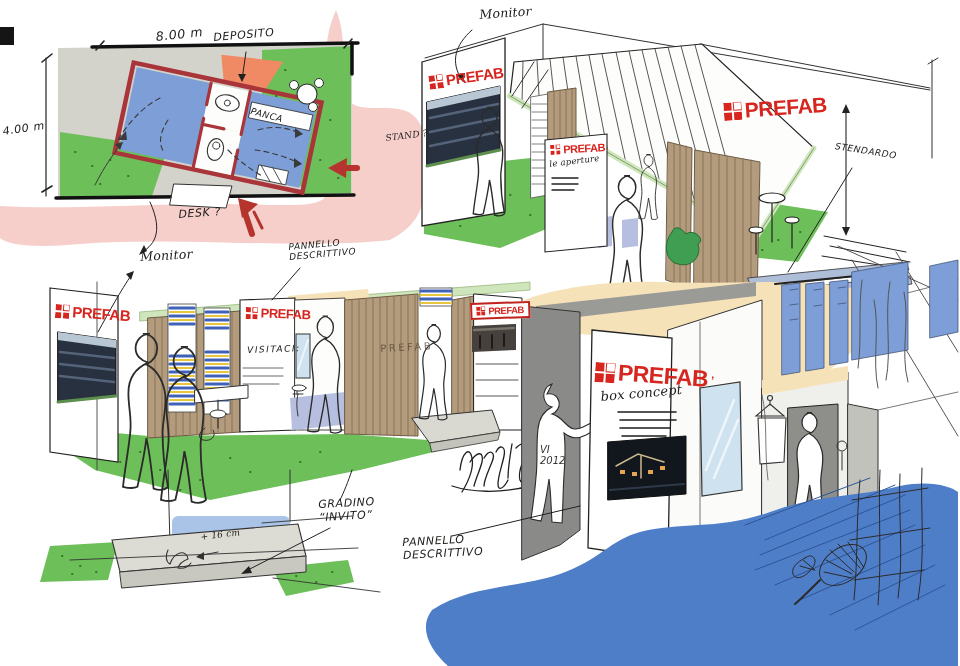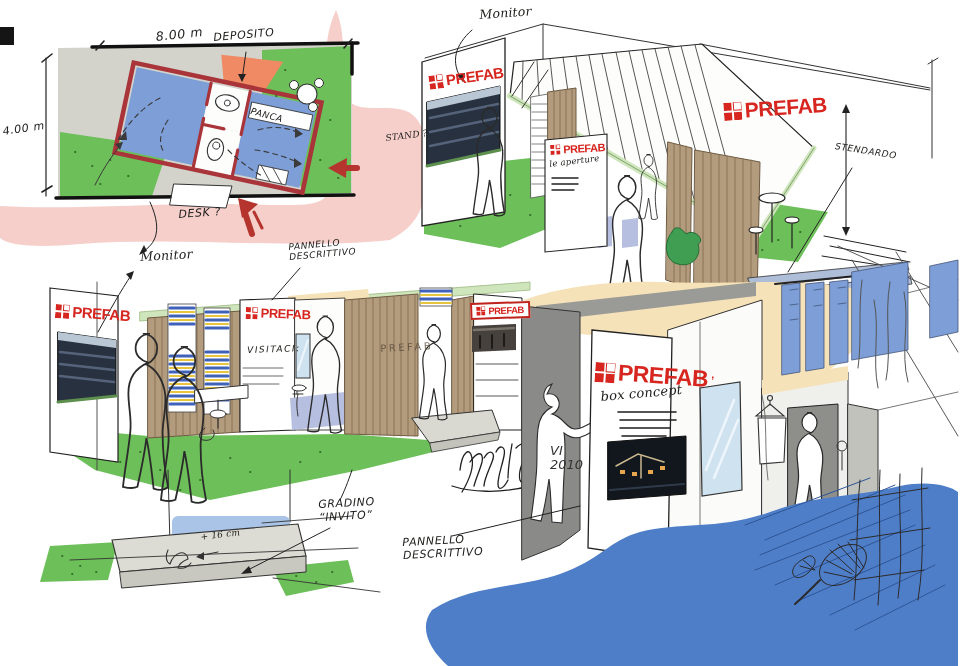--- a/index.html
+++ b/index.html
@@ -10,21 +10,21 @@
        font-size:11px;line-height:1.15;white-space:nowrap;transform-origin:left top;}
   .lbl.small{font-size:9px;}
   .lbl.big{font-size:12.5px;}
   .lbl.script{font-family:"DejaVu Serif",serif;font-style:italic;letter-spacing:.2px;}
   .scratch{color:#5a4c3c;font-style:normal;letter-spacing:2.5px;font-size:10px;opacity:.8;}
   .logo{position:absolute;display:flex;align-items:center;gap:3px;transform-origin:left top;}
   .logo .logo-text{font-family:"Liberation Sans",sans-serif;font-weight:bold;
        color:#d6261f;letter-spacing:-.5px;}
   .logo sup{font-family:"Liberation Sans",sans-serif;color:#d6261f;font-weight:bold;}
   .logo--boxed{border:2px solid #c0231d;background:#fff;padding:1px 4px;}
-  .sig{font-size:13px;font-style:italic;color:#333;line-height:1.1;margin-left:10px;}
+  .sig{font-size:10px;font-style:italic;color:#333;line-height:1.1;}
 </style>
 </head>
 <body>
 
 <div class="canvas">
 <svg class="art" width="960" height="666" viewBox="0 0 960 666">
 <defs>
   <path id="figStand" d="M0,-34 c-5,0 -8,4 -8,8 c0,4 3,7 7,8 c-7,3 -11,9 -11,17 c0,8 2,14 1,22 c-1,10 -3,20 -4,30 c4,1 6,1 8,0 c2,-9 4,-18 5,-27 c2,9 3,19 4,28 c3,1 6,1 8,-1 c-2,-10 -3,-20 -3,-30 c0,-8 3,-16 1,-24 c-2,-8 -6,-12 -10,-14 c4,-2 6,-5 6,-9 c0,-4 -3,-8 -8,-8 z"></path>
 </defs>
 
@@ -356,21 +356,21 @@
 </div>
 <div class="lbl small script" style="left:200px;top:532px;transform:rotate(-7deg);">+ 16 cm</div>
 
 <div class="lbl script" style="left:600px;top:390px;transform:rotate(-5deg);font-size:13px;">box concept</div>
 <div class="lbl" style="left:402px;top:537px;transform:rotate(-3deg);">
   <div>PANNELLO</div>
   <div>DESCRITTIVO</div>
 </div>
 <div class="sig" style="position:absolute;left:540px;top:444px;">
   <div>VI</div>
-  <div>2010</div>
+  <div>2012</div>
 </div>
 
 <div class="logo" style="left:428px;top:74px;transform:rotate(-8deg);">
   <svg width="14" height="14">
         <rect x="0" y="0" width="6" height="6" fill="#d6261f"></rect>
         <rect x="0" y="8" width="6" height="6" fill="#d6261f"></rect>
         <rect x="8" y="8" width="6" height="6" fill="#d6261f"></rect>
         <rect x="8" y="0" width="6" height="6" fill="#fff" stroke="#d6261f" stroke-width="1"></rect>
       </svg>
   <span class="logo-text" style="font-size:15px;">PREFAB</span>

